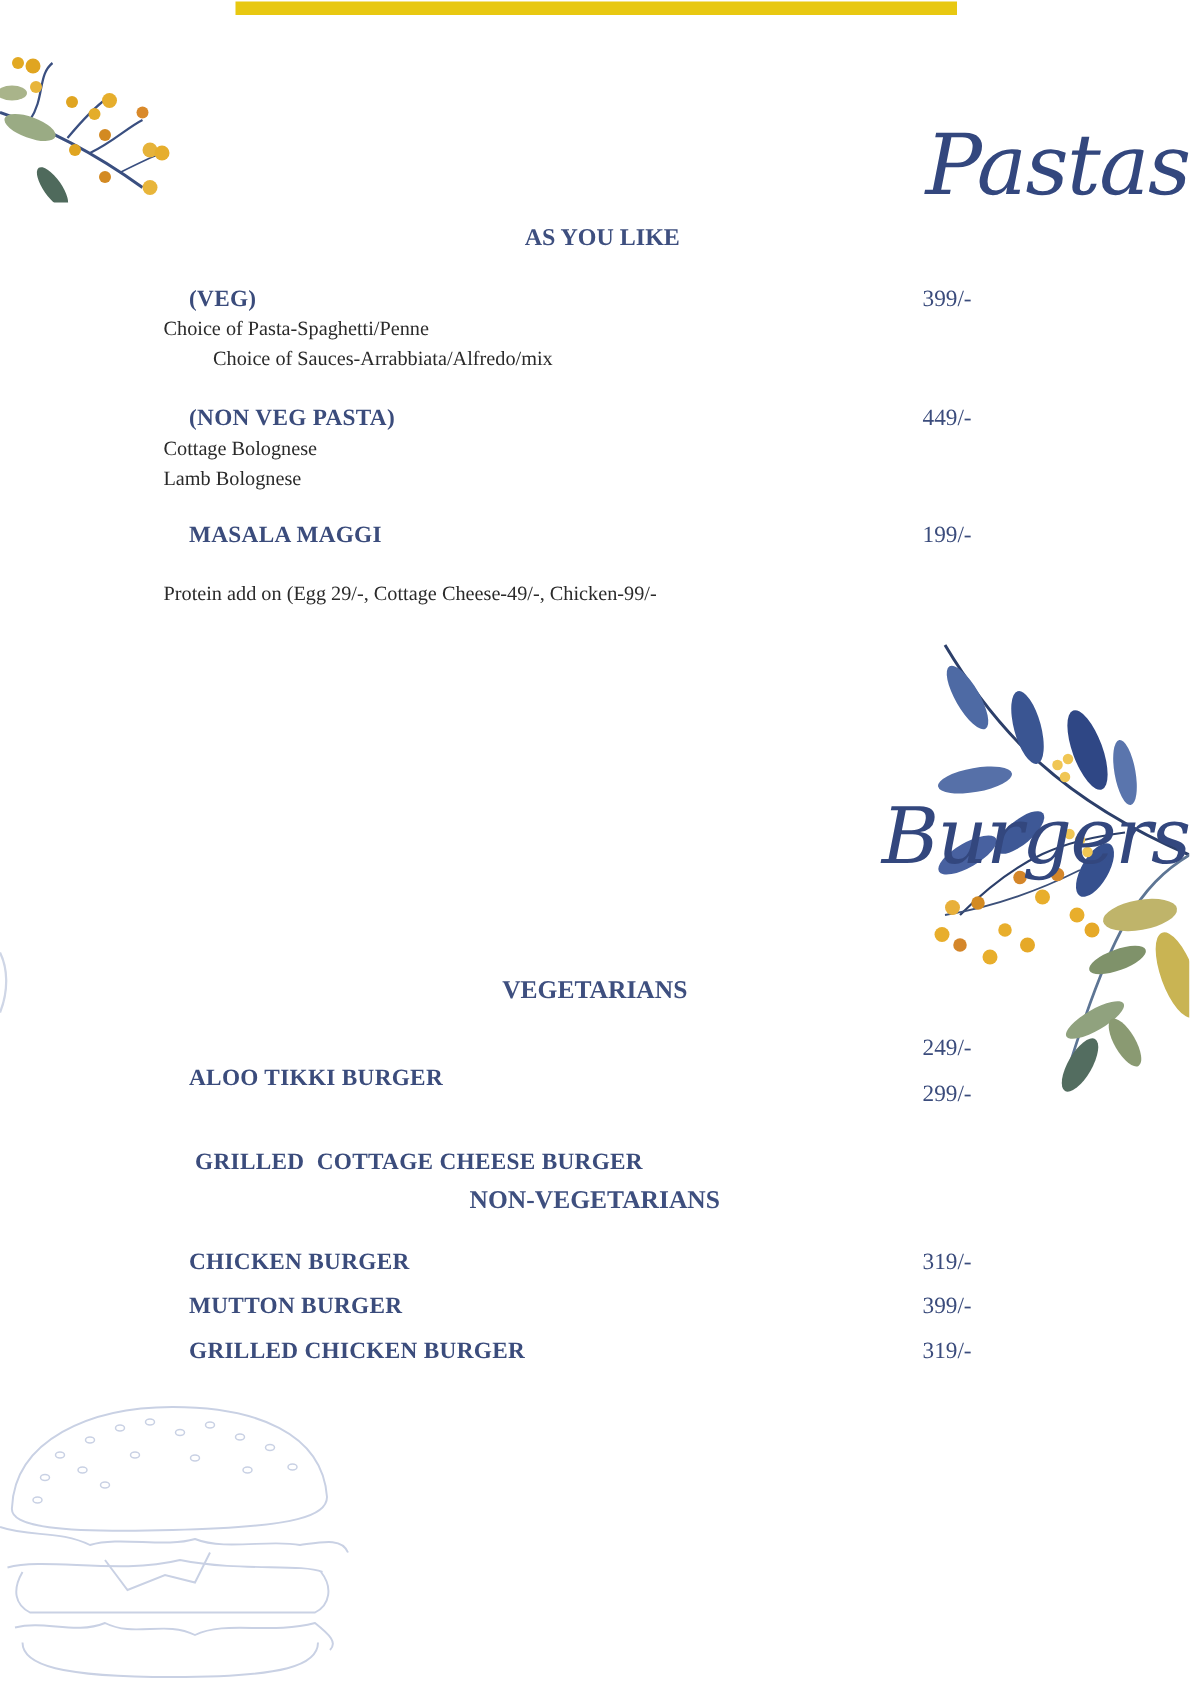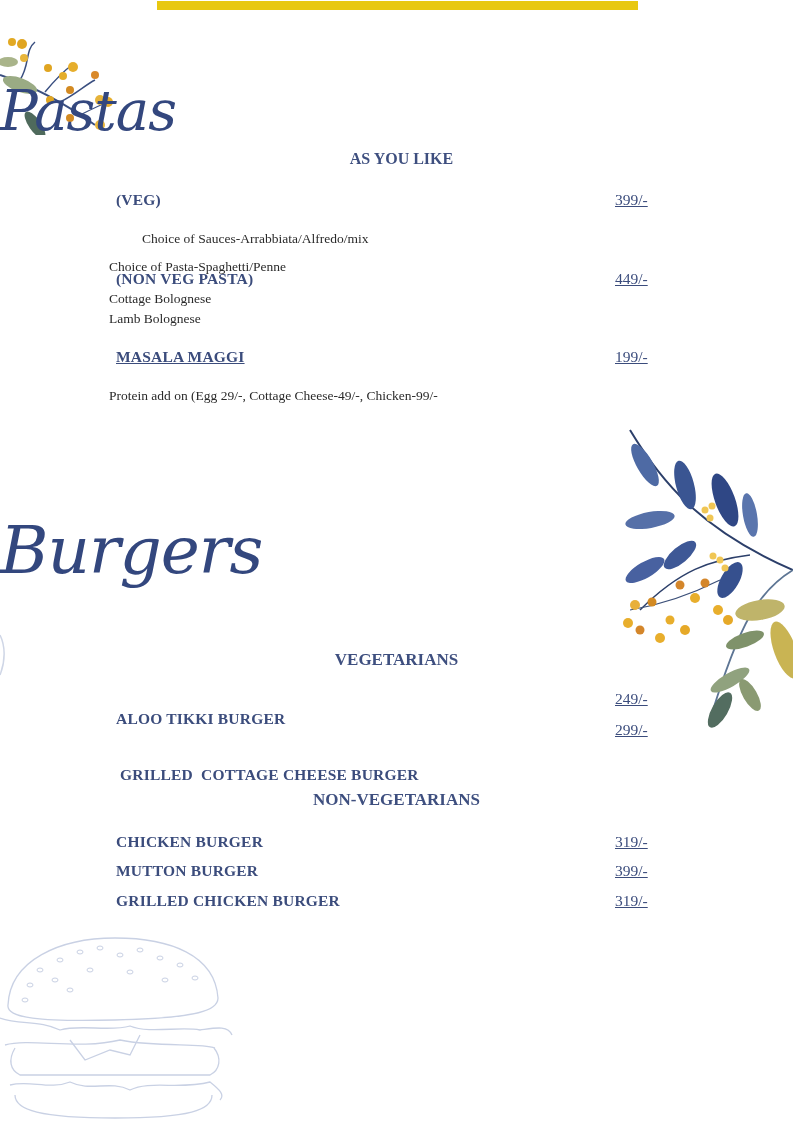--- a/index.html
+++ b/index.html
@@ -4,46 +4,46 @@
   <style>
     html, body { margin: 0; padding: 0; }
     body {
       width: 793px; height: 1122px; position: relative; overflow: hidden;
       background: #ffffff;
       font-family: "Liberation Serif", "DejaVu Serif", serif;
       color: #3a4a78;
     }
     .topbar { position: absolute; left: 157px; top: 1px; width: 481px; height: 9px; background: #e8c811; }
     .script-title {
-      position: absolute; left: 0; width: 793px; text-align: left;
+      position: absolute; left: 0; width: 793px; text-align: right;
       font-family: "DejaVu Serif", serif; font-style: italic;
       color: #33477e; letter-spacing: -1px;
     }
     .pastas-title { top: 78px; font-size: 56px; }
-    .burgers-title { top: 512px; font-size: 66px; }
+    .burgers-title { top: 528px; font-size: 52px; }
     .subtitle {
       position: absolute; left: 0; width: 793px; text-align: center;
       font-family: "Liberation Serif", serif; font-weight: bold; color: #3e4f7f;
     }
     .sub-asyoulike { top: 150px; font-size: 16px; left: 5px; }
     .sub-veg { top: 650px; font-size: 17px; }
     .sub-nonveg { top: 790px; font-size: 17px; }
 
     .item-name {
-      position: absolute; left: 116px;
+      position: absolute; left: 126px;
       font-family: "Liberation Serif", serif; font-weight: bold;
       font-size: 15.5px; color: #3b4c7c; letter-spacing: 0.2px;
     }
     .item-desc {
       position: absolute; left: 109px;
       font-family: "Liberation Serif", serif; font-size: 13.5px; color: #2a2a2a;
     }
     .price {
       position: absolute; left: 615px;
-      font-family: "Liberation Serif", serif; font-size: 15.5px; color: #3b4c7c; text-decoration: underline;
+      font-family: "Liberation Serif", serif; font-size: 15.5px; color: #3b4c7c;
     }
     .deco { position: absolute; }
   </style>
 </head>
 <body>
 
 <div class="topbar"></div>
 
 <svg class="deco" style="left:0;top:30px" width="125" height="105" viewBox="0 0 125 105">
   <path d="M0 45 C30 55 60 70 95 95" stroke="#3a4f80" stroke-width="2" fill="none"></path>
@@ -67,29 +67,29 @@
   <circle cx="70" cy="88" r="4" fill="#d38a22"></circle>
   <circle cx="100" cy="95" r="5" fill="#e8b53a"></circle>
   <circle cx="50" cy="70" r="4" fill="#e0a521"></circle>
 </svg>
 
 <div class="script-title pastas-title">Pastas</div>
 <div class="subtitle sub-asyoulike">AS YOU LIKE</div>
 
 <div class="item-name" style="top:191px;">(VEG)</div>
 <div class="price" style="top:191px;">399/-</div>
-<div class="item-desc" style="top:211px;margin-top:48px;">Choice of Pasta-Spaghetti/Penne</div>
+<div class="item-desc" style="top:211px;">Choice of Pasta-Spaghetti/Penne</div>
 <div class="item-desc" style="top:231px;margin-left:33px;">Choice of Sauces-Arrabbiata/Alfredo/mix</div>
 
 <div class="item-name" style="top:270px;">(NON VEG PASTA)</div>
 <div class="price" style="top:270px;">449/-</div>
 <div class="item-desc" style="top:291px;">Cottage Bolognese</div>
 <div class="item-desc" style="top:311px;">Lamb Bolognese</div>
 
-<div class="item-name" style="top:348px;text-decoration:underline;">MASALA MAGGI</div>
+<div class="item-name" style="top:348px;">MASALA MAGGI</div>
 <div class="price" style="top:348px;text-align:center;">199/-</div>
 
 <div class="item-desc" style="top:388px;">Protein add on (Egg 29/-, Cottage Cheese-49/-, Chicken-99/-</div>
 
 <svg class="deco" style="left:600px;top:420px" width="193" height="320" viewBox="0 0 193 320">
   <path d="M30 10 C60 60 100 110 193 150" stroke="#2c3f6a" stroke-width="2" fill="none"></path>
   <path d="M193 150 C160 170 140 200 110 300" stroke="#5d7594" stroke-width="1.8" fill="none"></path>
   <path d="M150 135 C110 140 80 150 40 190" stroke="#2c3f6a" stroke-width="1.5" fill="none"></path>
   <path d="M120 160 C90 175 60 185 30 190" stroke="#3c5079" stroke-width="1.2" fill="none"></path>
   <ellipse cx="45" cy="45" rx="24" ry="8" fill="#4e6aa4" transform="rotate(60 45 45)"></ellipse>

